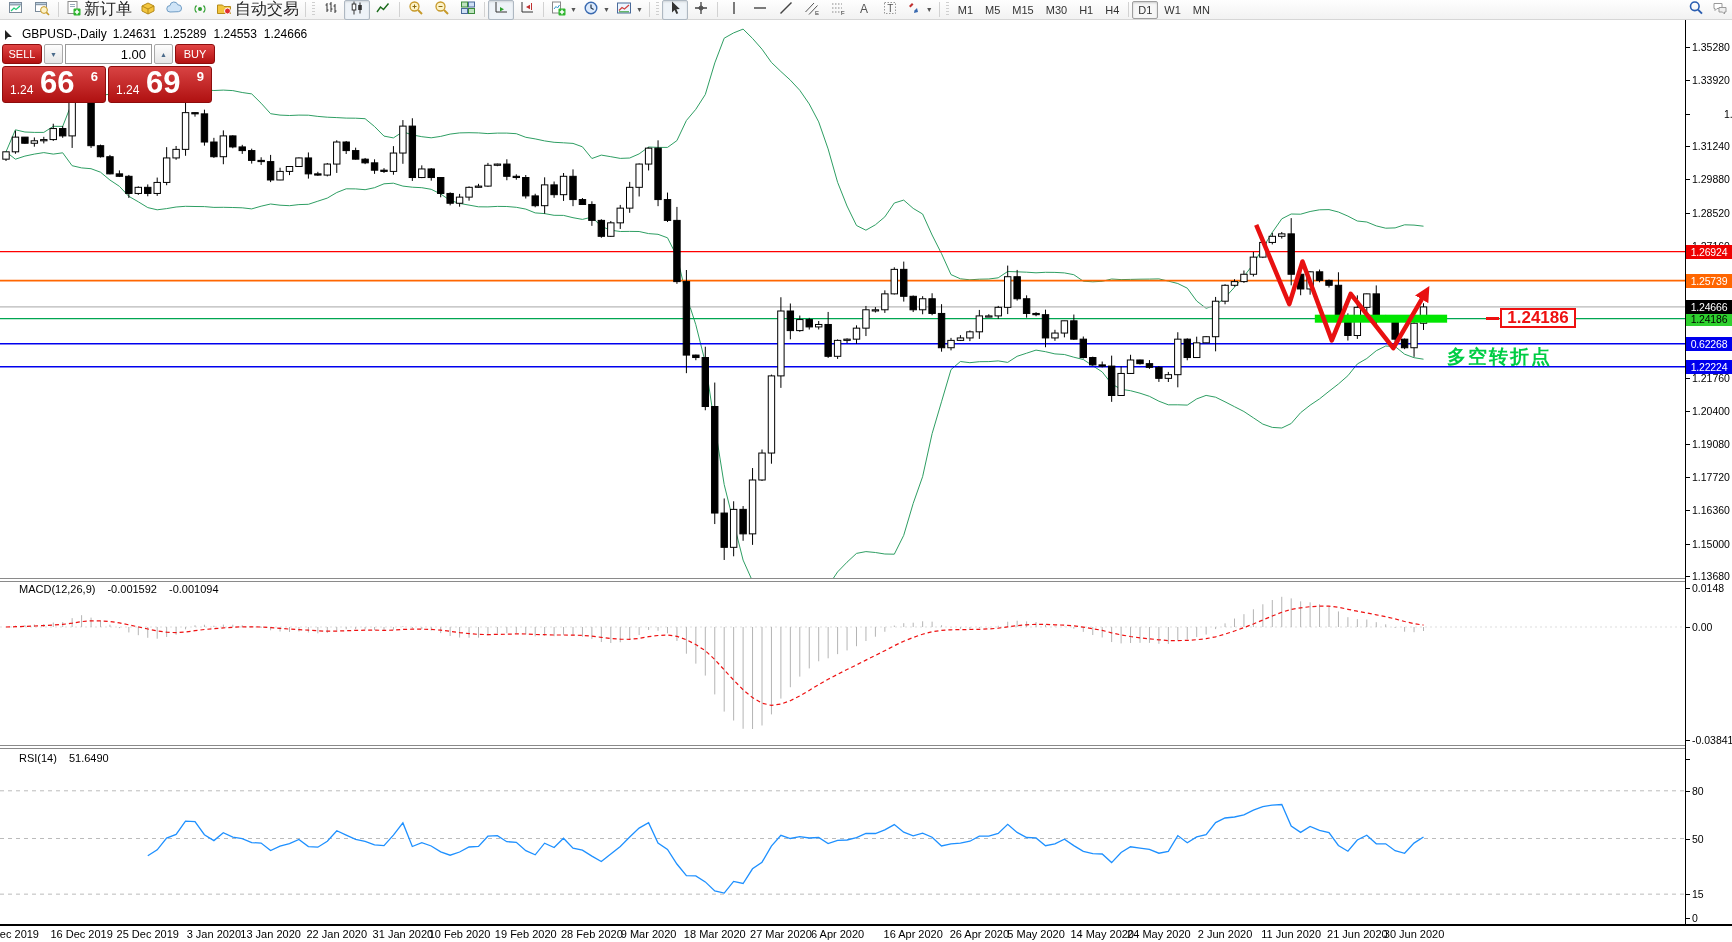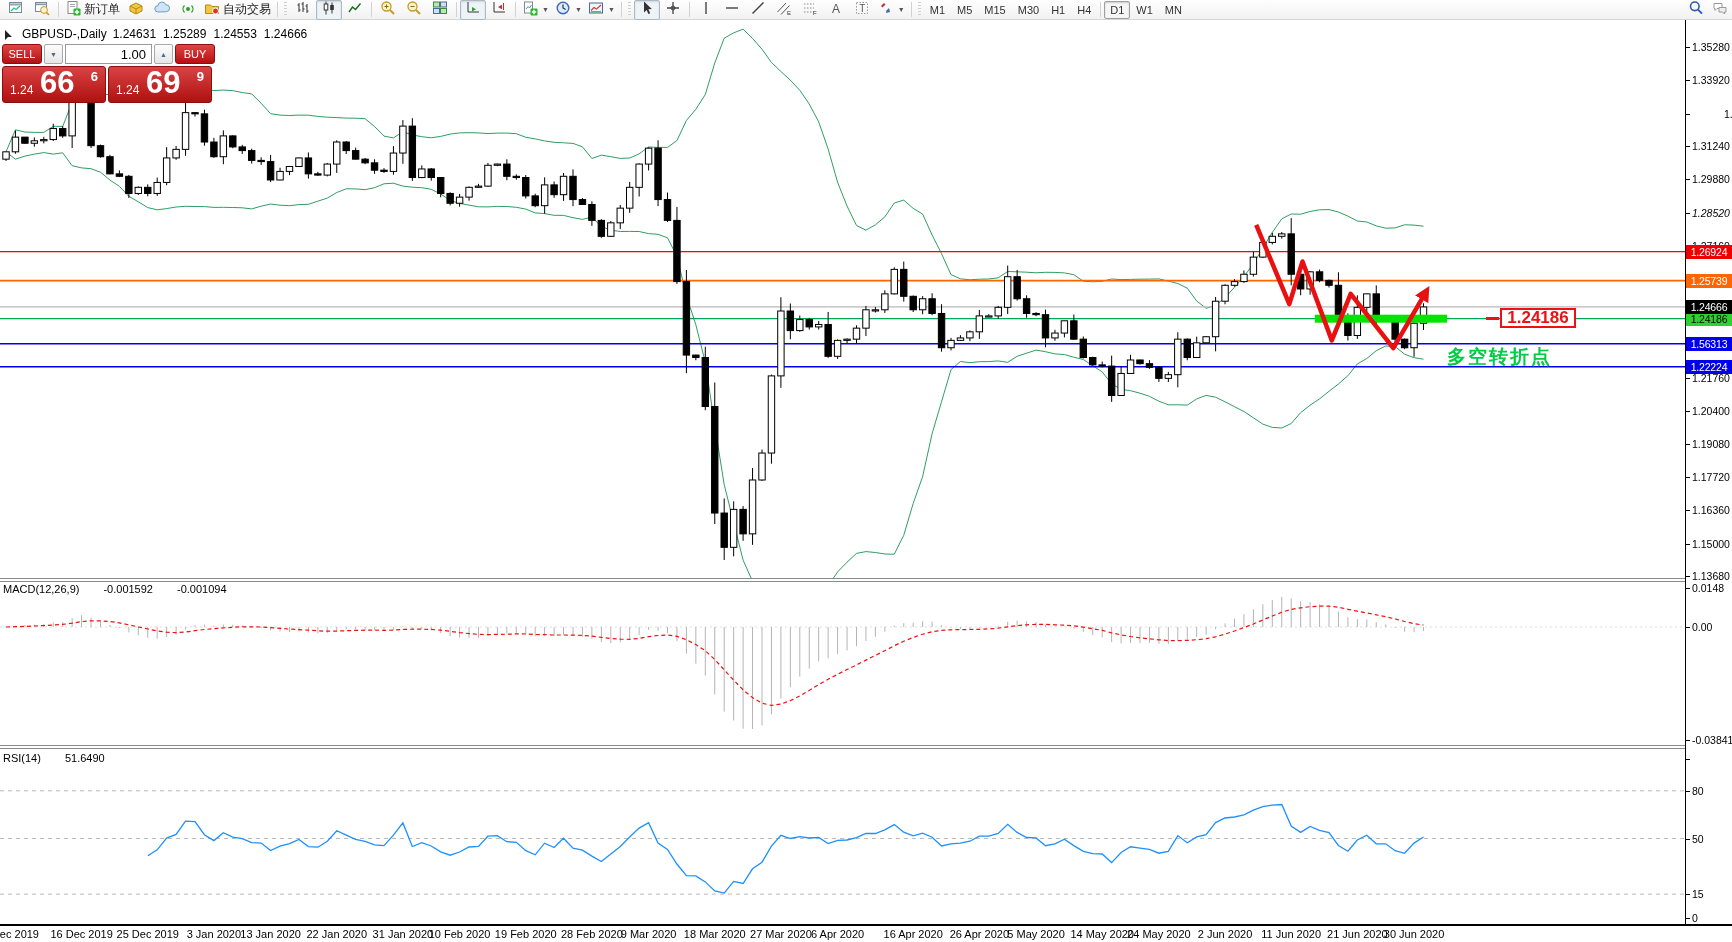--- a/index.html
+++ b/index.html
@@ -5,21 +5,21 @@
   html,body{margin:0;padding:0;}
   body{width:1732px;height:942px;position:relative;background:#fff;
        font-family:"Liberation Sans","DejaVu Sans",sans-serif;overflow:hidden;}
   
   .toolbar{position:absolute;left:0;top:0;width:1732px;height:20px;
     background:linear-gradient(#fefefe,#f2f2f2);border-bottom:1px solid #d6d6d6;
     display:flex;align-items:center;padding-left:3px;box-sizing:border-box;}
   .tb-btn{height:18px;min-width:20px;display:flex;align-items:center;justify-content:center;
     gap:3px;padding:0 2px;border:1px solid transparent;border-radius:2px;color:#222;}
   .tb-btn.active{background:#eef3f8;border-color:#aeb8c2;box-shadow:inset 0 1px 2px rgba(0,0,0,.12);}
-  .tb-btn .lbl{font-size:12px;white-space:nowrap;}
+  .tb-btn .lbl{font-size:16px;white-space:nowrap;}
   .tb-caret{font-size:7px;color:#555;margin-left:1px;}
   .tb-sep{width:1px;height:15px;background:#d2d2d2;margin:0 3px;flex:none;}
   .tb-grip{width:3px;height:15px;margin:0 3px;flex:none;
     background-image:repeating-linear-gradient(#cfcfcf 0 1px,transparent 1px 3px);}
   .tf-btn{font-size:11px;color:#333;padding:0 5px;height:16px;display:flex;align-items:center;
     border:1px solid transparent;border-radius:2px;}
   .tf-btn.active{background:#f6f6f6;border-color:#9f9f9f;box-shadow:inset 0 1px 2px rgba(0,0,0,.18);}
   .tb-right{position:absolute;right:4px;top:1px;display:flex;gap:8px;align-items:center;height:18px;}
   
   .chart-header{position:absolute;left:5px;top:27px;display:flex;align-items:center;gap:6px;
@@ -43,21 +43,21 @@
   
   .vaxis-line{position:absolute;left:1685px;top:20px;width:1px;height:906px;background:#000;}
   .sep2{position:absolute;left:0;width:1686px;height:4px;
     border-top:1px solid #8a8a8a;border-bottom:1px solid #8a8a8a;background:#fff;box-sizing:border-box;}
   .frame-bottom{position:absolute;left:0;top:924px;width:1732px;height:2px;background:#000;}
   .tick-label{position:absolute;left:1692px;font-size:10.5px;color:#000;white-space:nowrap;}
   .tick-mark{position:absolute;left:1686px;width:4px;height:1px;background:#000;}
   .badge{position:absolute;left:1686px;width:46px;height:14px;font-size:10.5px;
     display:flex;align-items:center;justify-content:center;letter-spacing:-.2px;}
   .date-label{position:absolute;top:928px;font-size:11px;color:#000;transform:translateX(-50%);white-space:nowrap;}
-  .pane-label{position:absolute;left:3px;font-size:11px;color:#000;z-index:5;display:flex;gap:24px;}
+  .pane-label{position:absolute;left:19px;font-size:11px;color:#000;z-index:5;display:flex;gap:12px;}
   svg.pane{position:absolute;left:0;}
   
   .price-flag{position:absolute;left:1500px;top:308px;width:76px;height:20px;border:2px solid #ee1111;
     background:#fff;color:#ee1111;font-size:17px;font-weight:bold;display:flex;align-items:center;
     justify-content:center;z-index:20;box-sizing:border-box;}
   .price-flag-dash{position:absolute;left:1486px;top:317px;width:13px;height:3px;background:#ee1111;z-index:20;}
   .pivot-text{position:absolute;left:1447px;top:344px;font-size:19px;font-weight:bold;color:#00cd44;
     letter-spacing:2px;z-index:20;}
 </style>
 </head>
@@ -815,41 +815,41 @@
     <div class="tick-label" style="top: 41px;">1.35280</div>
     <div class="tick-mark" style="top: 80.3064px;"></div>
     <div class="tick-label" style="top: 74.3064px;">1.33920</div>
     <div class="tick-mark" style="top: 113.613px;"></div>
     <div class="tick-label" style="top: 107.613px; margin-left: 32px;">1.32560</div>
     <div class="tick-mark" style="top: 145.94px;"></div>
     <div class="tick-label" style="top: 139.94px;">1.31240</div>
     <div class="tick-mark" style="top: 179.246px;"></div>
     <div class="tick-label" style="top: 173.246px;">1.29880</div>
     <div class="tick-mark" style="top: 212.552px;"></div>
-    <div class="tick-label" style="top: 206.552px; font-style: italic;">1.28520</div>
+    <div class="tick-label" style="top: 206.552px;">1.28520</div>
     <div class="tick-mark" style="top: 245.859px;"></div>
     <div class="tick-label" style="top: 239.859px;">1.27160</div>
     <div class="tick-mark" style="top: 378.105px;"></div>
     <div class="tick-label" style="top: 372.105px;">1.21760</div>
     <div class="tick-mark" style="top: 411.411px;"></div>
     <div class="tick-label" style="top: 405.411px;">1.20400</div>
     <div class="tick-mark" style="top: 443.738px;"></div>
     <div class="tick-label" style="top: 437.738px;">1.19080</div>
     <div class="tick-mark" style="top: 477.044px;"></div>
     <div class="tick-label" style="top: 471.044px;">1.17720</div>
     <div class="tick-mark" style="top: 510.351px;"></div>
     <div class="tick-label" style="top: 504.351px;">1.16360</div>
     <div class="tick-mark" style="top: 543.657px;"></div>
     <div class="tick-label" style="top: 537.657px;">1.15000</div>
     <div class="tick-mark" style="top: 575.984px;"></div>
     <div class="tick-label" style="top: 569.984px;">1.13680</div>
     <div class="badge" style="top: 244.638px; background: rgb(238, 0, 0); color: rgb(255, 255, 255);">1.26924</div>
     <div class="badge" style="top: 273.659px; background: rgb(255, 102, 0); color: rgb(255, 255, 255);">1.25739</div>
     <div class="badge" style="top: 311.692px; background: rgb(46, 209, 46); color: rgb(0, 0, 0);">1.24186</div>
-    <div class="badge" style="top: 336.721px; background: rgb(0, 0, 238); color: rgb(255, 255, 255);">1.56313</div>
+    <div class="badge" style="top: 336.721px; background: rgb(0, 0, 238); color: rgb(255, 255, 255);">0.62268</div>
     <div class="badge" style="top: 359.741px; background: rgb(0, 0, 238); color: rgb(255, 255, 255);">1.22224</div>
     <div class="badge" style="top: 299.937px; background: rgb(0, 0, 0); color: rgb(255, 255, 255);">1.24666</div>
     <div class="tick-mark" style="top: 588px;"></div>
     <div class="tick-label" style="top: 582px;">0.0148</div>
     <div class="tick-mark" style="top: 627px;"></div>
     <div class="tick-label" style="top: 621px;">0.00</div>
     <div class="tick-mark" style="top: 740px;"></div>
     <div class="tick-label" style="top: 734px;">-0.038415</div>
     <div class="tick-mark" style="top: 759px;"></div>
     <div class="tick-label" style="top: 753px; margin-left: 44px;">100</div>

